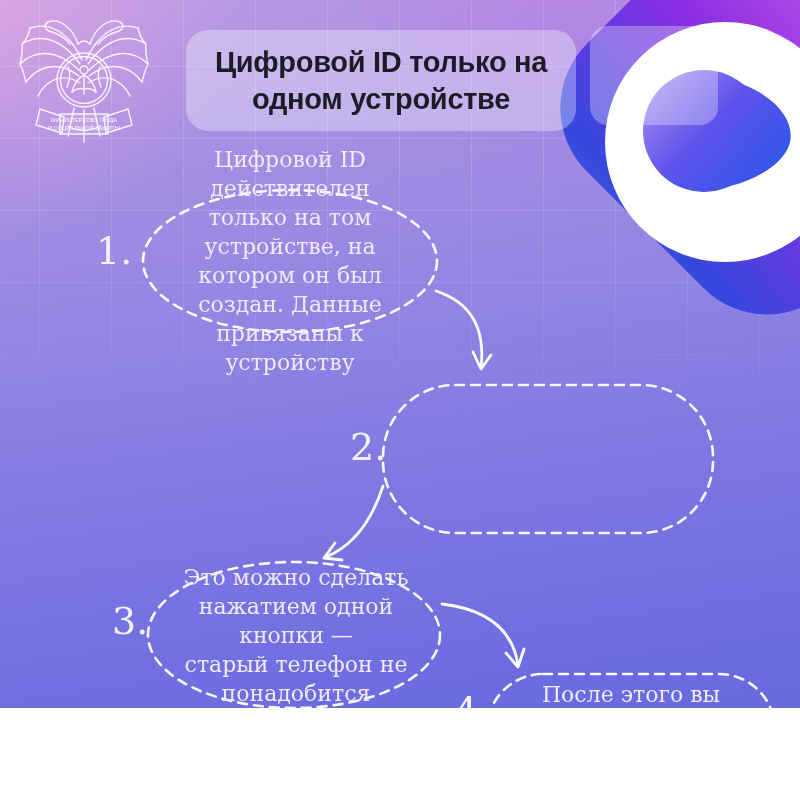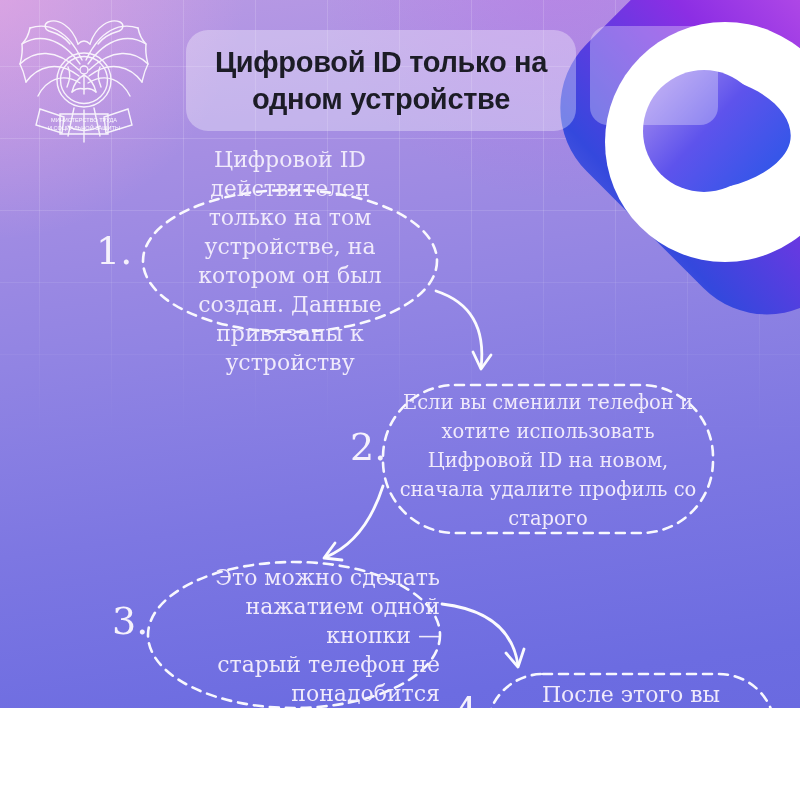--- a/index.html
+++ b/index.html
@@ -35,21 +35,21 @@
   .step-num{
     position:absolute; z-index:4; color:#f5f1fc; font-size:38px; line-height:1;
   }
   .bubble-text{
     position:absolute; z-index:4; display:flex; align-items:center; justify-content:center;
     text-align:center; color:#f0eafb; font-size:22px; line-height:29px;
     white-space:pre-line;
   }
   #t1{left:155px; top:192px; width:270px; height:138px;}
   #t2{left:395px; top:390px; width:306px; height:140px; font-size:19.5px;}
-  #t3{left:172px; top:566px; width:268px; height:138px;text-align:right;}
+  #t3{left:162px; top:566px; width:268px; height:138px;}
   #t4{left:497px; top:676px; width:268px; height:124px;}
   #n1{left:96px;  top:232px;}
   #n2{left:350px; top:428px;}
   #n3{left:112px; top:602px;}
   #n4{left:454px; top:692px;}
 </style>
 </head>
 <body>
 
 <div id="canvas">
@@ -154,25 +154,20 @@
 
   <span class="step-num" id="n1">1.</span>
   <span class="step-num" id="n2">2.</span>
   <span class="step-num" id="n3">3.</span>
   <span class="step-num" id="n4">4.</span>
 
   <div class="bubble-text" id="t1">Цифровой ID действителен
 только на том устройстве, на
 котором он был создан. Данные
 привязаны к устройству</div>
-  <div class="bubble-text" id="t2">Если вы сменили телефон и
-хотите использовать
-Цифровой ID на новом,
-сначала удалите профиль со
-старого</div>
   <div class="bubble-text" id="t3">Это можно сделать
 нажатием одной кнопки —
 старый телефон не
 понадобится</div>
   <div class="bubble-text" id="t4">После этого вы
 сможете создать
 Цифровой ID на новом
 телефоне</div>
 
 </div>

